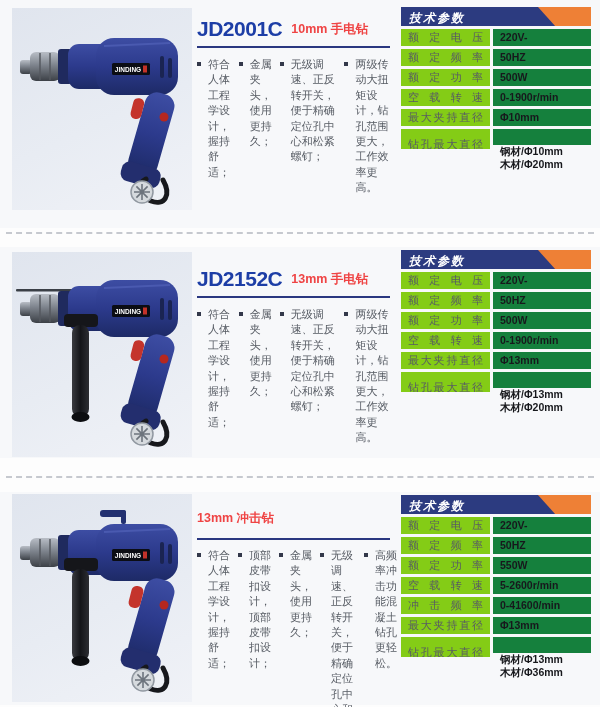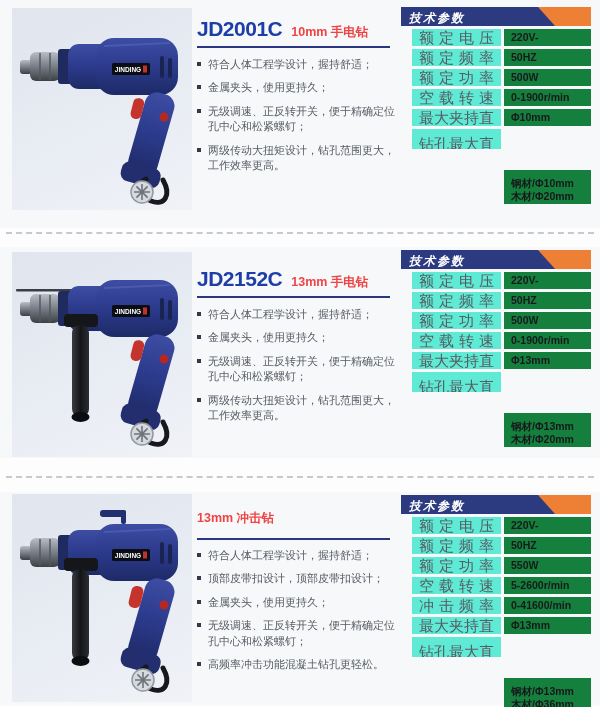--- a/index.html
+++ b/index.html
@@ -18,50 +18,50 @@
 
   
   .panel { position:absolute; left:12px; width:180px;
            background:linear-gradient(155deg,#e0e5ee 0%, #e8ecf3 55%, #f0f2f7 100%); }
   #sec1 .panel { top:8px; height:202px; }
   #sec2 .panel { top:5px; height:205px; }
   #sec3 .panel { top:2px; height:208px; }
   .panel svg { display:block; width:100%; height:100%; }
 
   
-  .titlerow { position:absolute; left:197px; width:196px; display:flex; align-items:flex-end; gap:9px; white-space:nowrap; }
+  .titlerow { position:absolute; left:197px; width:196px; display:flex; align-items:center; gap:9px; white-space:nowrap; }
   #sec1 .titlerow { top:17px; } #sec2 .titlerow { top:20px; } #sec3 .titlerow { top:18px; }
   .model { font-size:21px; font-weight:800; color:#1d3ea6; letter-spacing:-0.5px; }
   .subtitle { font-size:12.5px; font-weight:700; color:#ef4444; }
   .rule { position:absolute; left:197px; width:193px; height:2px; background:#2a3780; }
   #sec1 .rule { top:46px; } #sec2 .rule { top:49px; } #sec3 .rule { top:46px; }
 
   
-  .features { position:absolute; left:197px; width:200px; display:flex; flex-direction:column; gap:8px; }
+  .features { position:absolute; left:197px; width:200px; display:flex; flex-direction:row; gap:8px; }
   #sec1 .features { top:57px; } #sec2 .features { top:60px; } #sec3 .features { top:56px; }
   .feat { display:flex; gap:7px; font-size:11px; color:#565b63; line-height:1.4; }
   .bullet { flex:none; width:4px; height:4px; background:#33384a; margin-top:5px; }
 
   
   .spec { position:absolute; left:401px; width:190px; }
   #sec1 .spec { top:7px; } #sec2 .spec { top:3px; } #sec3 .spec { top:3px; }
   .spec-h { position:relative; height:19px; background:#2c3b80; overflow:hidden; }
   .spec-h .oblique { position:absolute; left:137px; top:0; width:90px; height:19px;
                      background:#ee8036; transform:skewX(42deg); transform-origin:0 0; }
   .spec-h .sh-text { position:absolute; left:8px; top:2.5px; font-size:12px; font-weight:700;
                      color:#ffffff; letter-spacing:2px;font-style:italic; }
   .srows { display:flex; flex-direction:column; gap:3px; margin-top:3px; }
   .srow { display:flex; gap:3px; }
-  .slabel { flex:none; width:89px; height:17px; line-height:17px; background:#5eead4;
-            color:#585c63; font-size:15px; padding:0 7px;
-            text-align:justify; text-align-last:justify; overflow:hidden;margin-left:11px; }
+  .slabel { flex:none; width:89px; height:17px; line-height:17px; background:#84cc16;
+            color:#585c63; font-size:11px; padding:0 7px;
+            text-align:justify; text-align-last:justify; overflow:hidden; }
   .svalue { flex:1; height:17px; line-height:17px; background:#15803d;
             color:#17181c; font-size:10.5px; font-weight:700; padding:0 7px; }
   .srow.tall .slabel { height:20px; line-height:30px; }
-  .srow.tall .svalue { height:34px; line-height:13px; padding-top:7px;margin-top:41px; }
+  .srow.tall .svalue { height:16px; line-height:13px; padding-top:16px; }
 </style>
 </head>
 <body>
 
 <svg width="0" height="0" style="position:absolute" aria-hidden="true">
   <defs>
     <linearGradient id="bodyg" x1="0" y1="0" x2="0" y2="1">
       <stop offset="0" stop-color="#3d4da3"></stop>
         <stop offset="0.5" stop-color="#2c3a8c"></stop>
         <stop offset="1" stop-color="#1d2a66"></stop>

